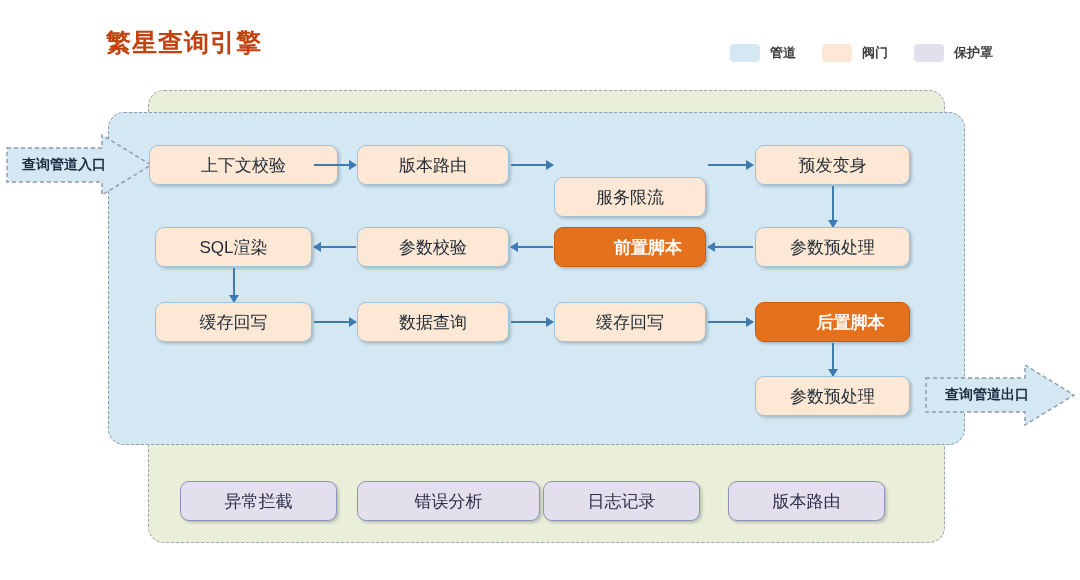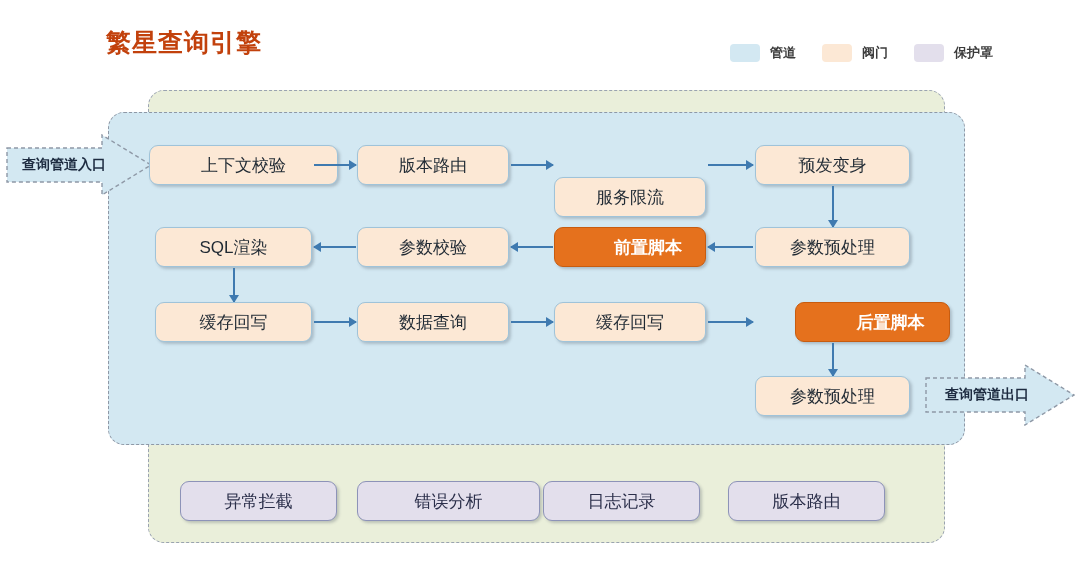--- a/index.html
+++ b/index.html
@@ -264,31 +264,31 @@
   <div class="arrow-v" style="left:224px; top:268px; width:20px; height:34px;">
     <span class="line"></span>
       <span class="head-down"></span>
   </div>
 
   <div class="node peach" style="left:155px; top:302px; width:157px;">缓存回写</div>
   <div class="arrow-h" style="left:314px; top:312px; width:42px; height:20px;">
     <span class="line"></span>
       <span class="head-right"></span>
   </div>
-  <div class="node peach" style="left:357px; top:302px; width:152px;border-radius:8px;">数据查询</div>
+  <div class="node peach" style="left:357px; top:302px; width:152px;">数据查询</div>
   <div class="arrow-h" style="left:511px; top:312px; width:42px; height:20px;">
     <span class="line"></span>
       <span class="head-right"></span>
   </div>
   <div class="node peach" style="left:554px; top:302px; width:152px;">缓存回写</div>
   <div class="arrow-h" style="left:708px; top:312px; width:45px; height:20px;">
     <span class="line"></span>
       <span class="head-right"></span>
   </div>
-  <div class="node orange" style="left:755px; top:302px; width:155px;margin-left:40px;">后置脚本</div>
+  <div class="node orange" style="left:755px; top:302px; width:155px;">后置脚本</div>
 
   <div class="arrow-v" style="left:823px; top:343px; width:20px; height:33px;">
     <span class="line"></span>
       <span class="head-down"></span>
   </div>
 
   <div class="node peach" style="left:755px; top:376px; width:155px;">参数预处理</div>
 
   <div class="node purple" style="left:180px; top:481px; width:157px;">异常拦截</div>
   <div class="node purple" style="left:357px; top:481px; width:183px;">错误分析</div>

